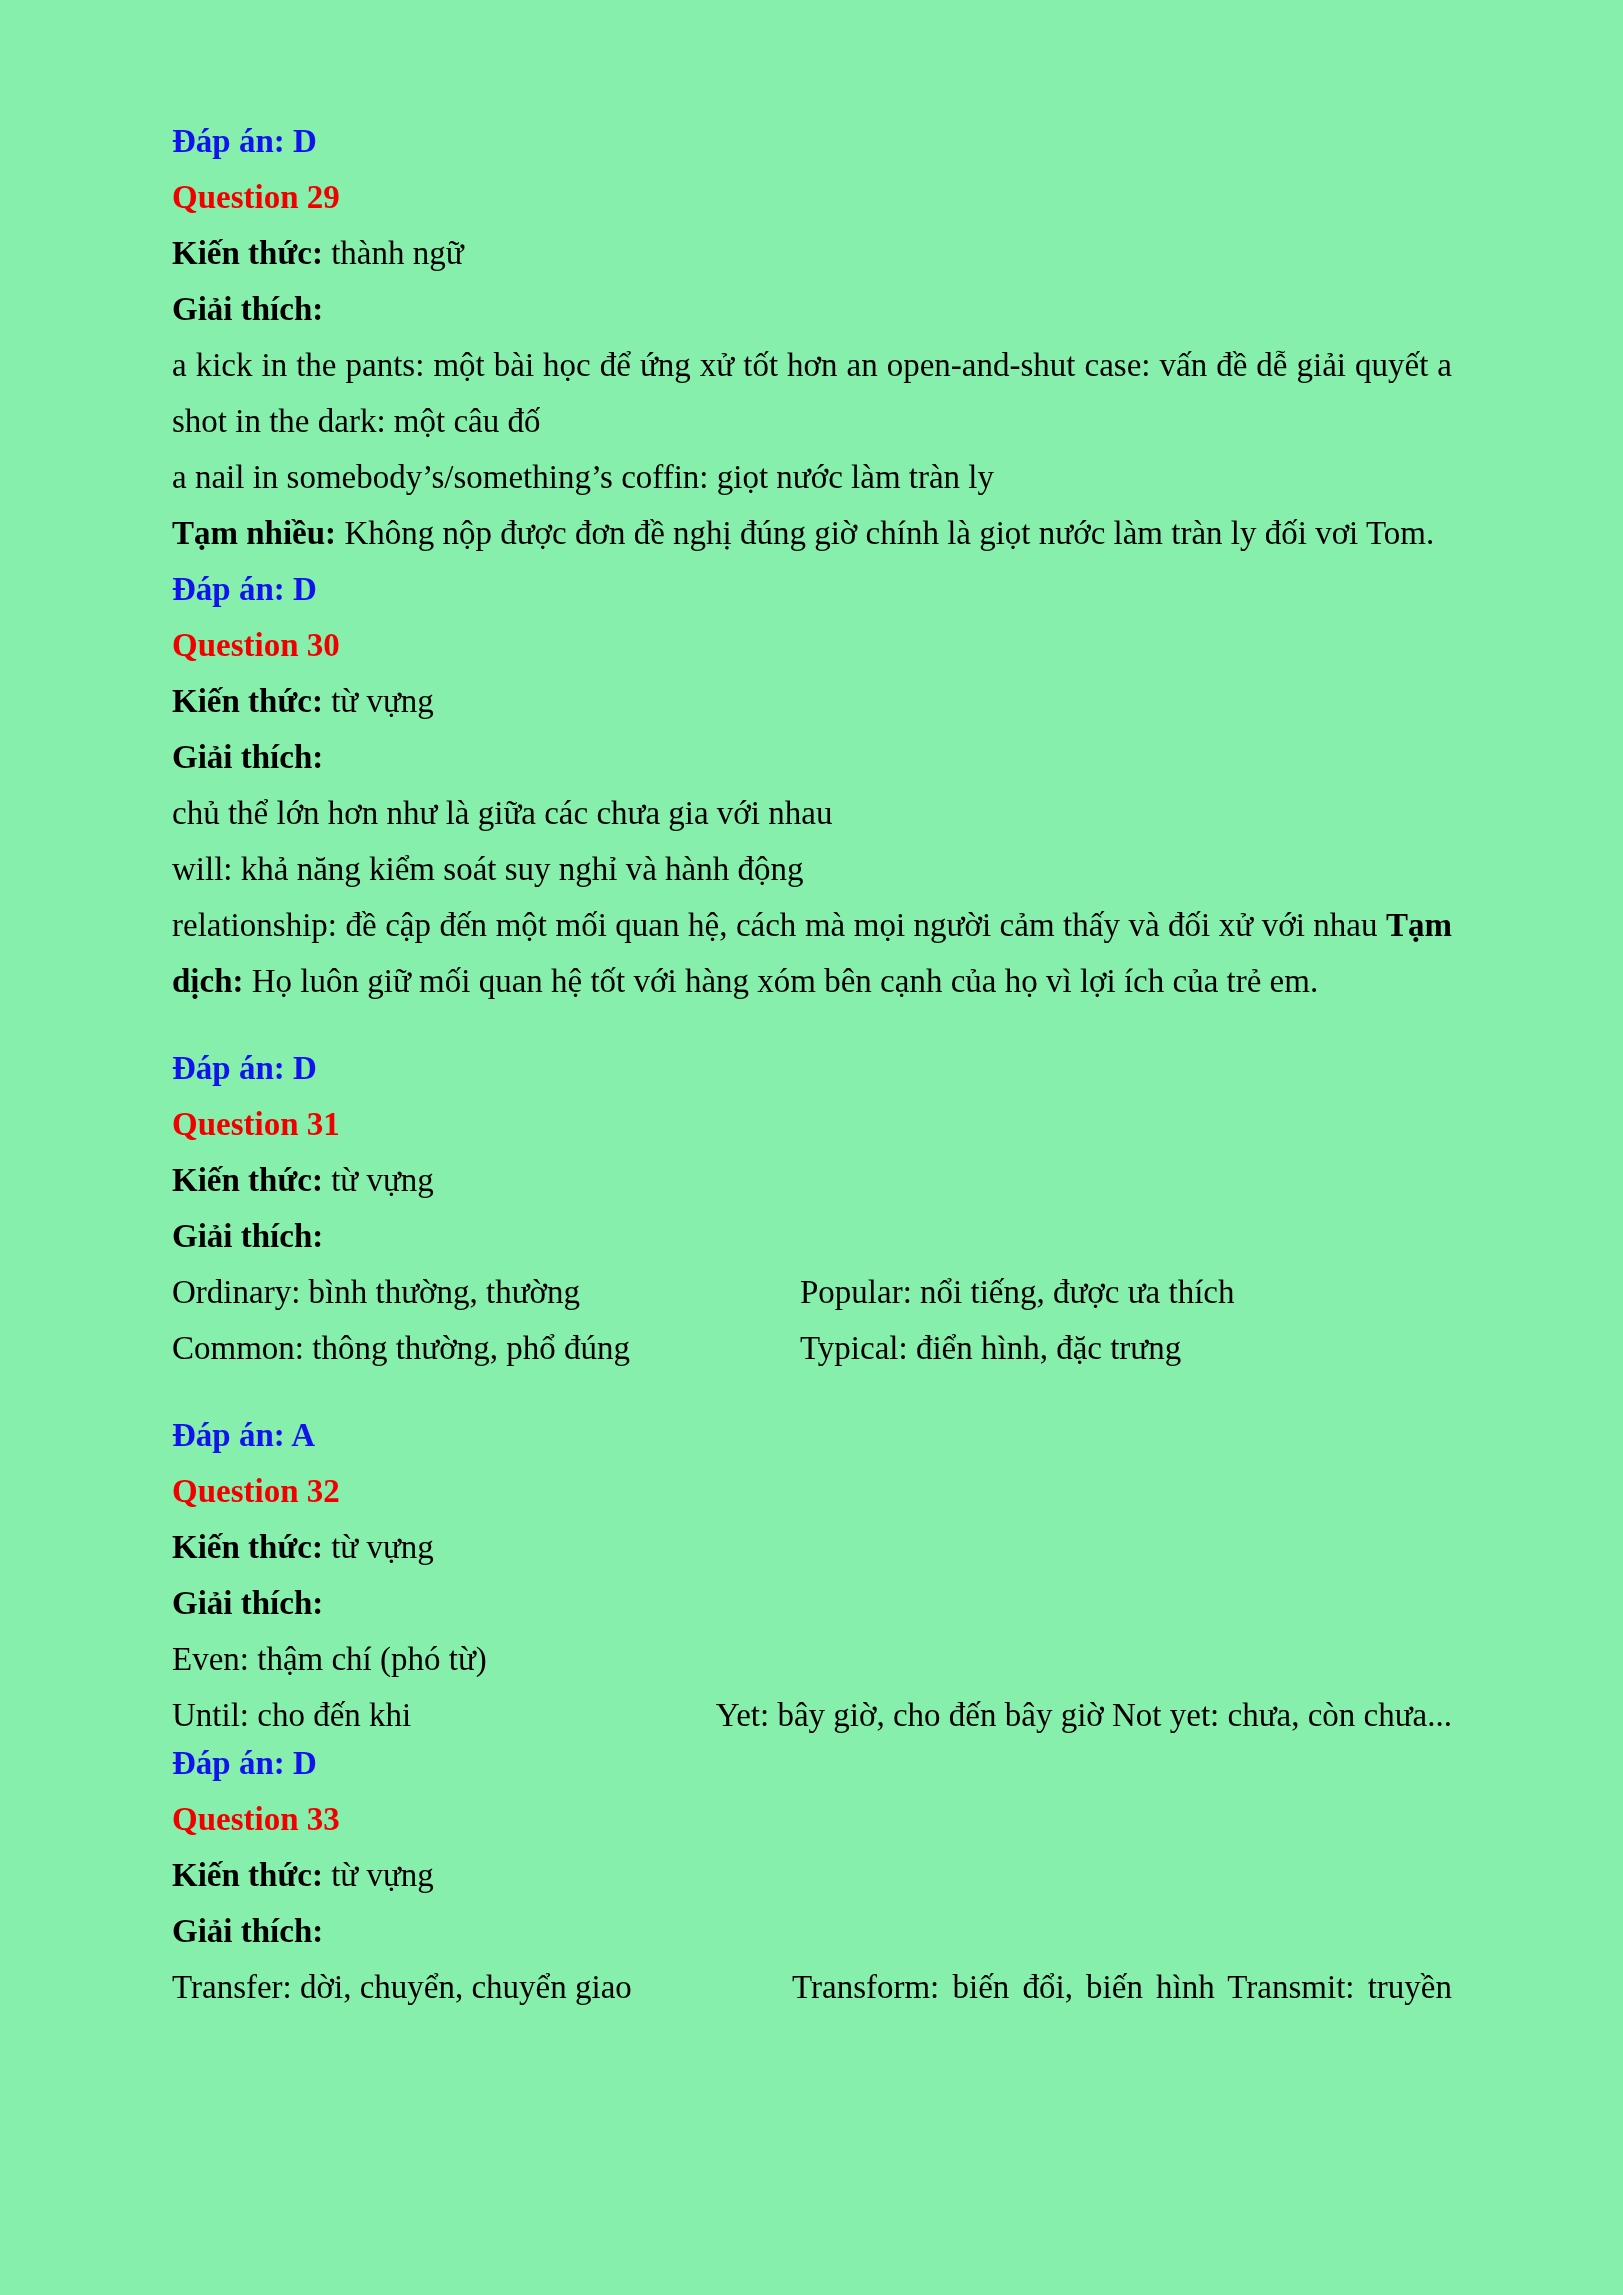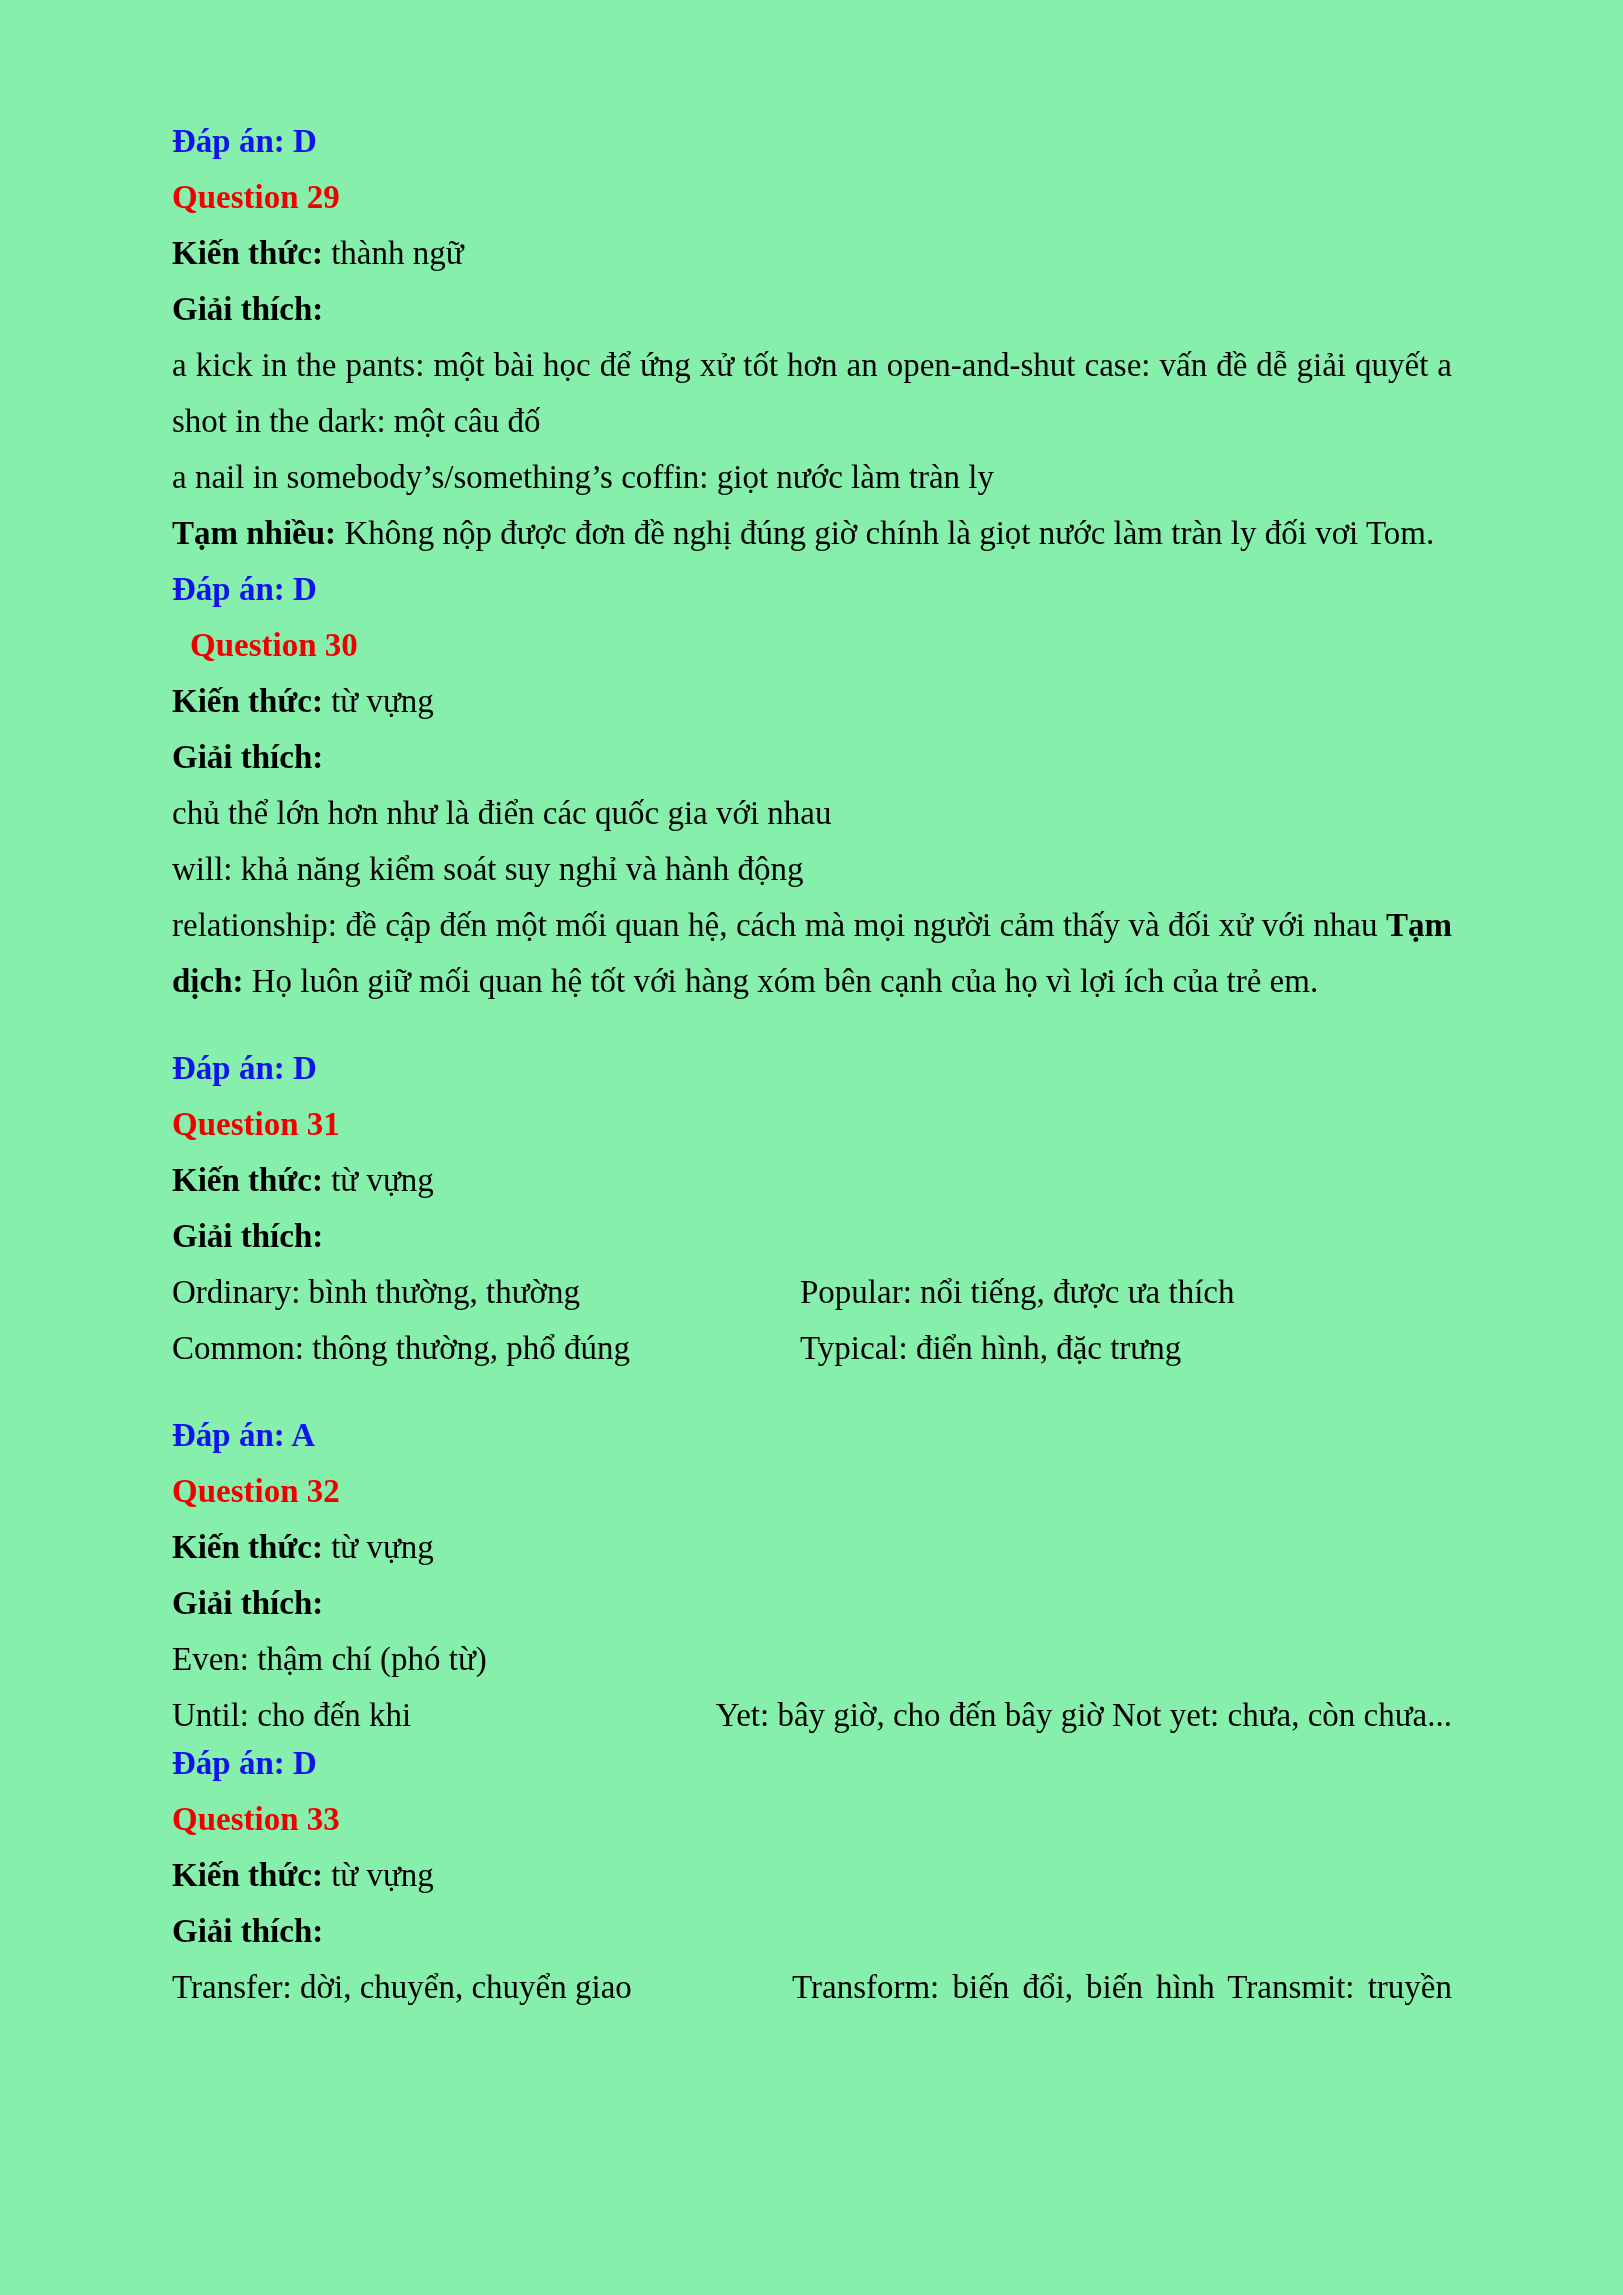--- a/index.html
+++ b/index.html
@@ -51,24 +51,24 @@
   <div class="content">
       <div class="line"><span class="b" style="color: rgb(18, 18, 238);">Đáp án: D</span></div>
       <div class="line"><span class="b" style="color: rgb(242, 0, 0);">Question 29</span></div>
       <div class="line"><span class="b">Kiến thức: </span><span>thành ngữ</span></div>
       <div class="line"><span class="b">Giải thích:</span></div>
       <div class="line justify"><span>a kick in the pants: một bài học để ứng xử tốt hơn an open-and-shut case: vấn đề dễ giải quyết a</span></div>
       <div class="line"><span>shot in the dark: một câu đố</span></div>
       <div class="line"><span>a nail in somebody’s/something’s coffin: giọt nước làm tràn ly</span></div>
       <div class="line"><span class="b">Tạm nhiều: </span><span>Không nộp được đơn đề nghị đúng giờ chính là giọt nước làm tràn ly đối vơi Tom.</span></div>
       <div class="line"><span class="b" style="color: rgb(18, 18, 238);">Đáp án: D</span></div>
-      <div class="line"><span class="b" style="color: rgb(242, 0, 0); margin-left: 18px;">Question 30</span></div>
+      <div class="line"><span class="b" style="color: rgb(242, 0, 0);">Question 30</span></div>
       <div class="line"><span class="b">Kiến thức: </span><span>từ vựng</span></div>
       <div class="line"><span class="b">Giải thích:</span></div>
-      <div class="line"><span>chủ thể lớn hơn như là điển các quốc gia với nhau</span></div>
+      <div class="line"><span>chủ thể lớn hơn như là giữa các chưa gia với nhau</span></div>
       <div class="line"><span>will: khả năng kiểm soát suy nghỉ và hành động</span></div>
       <div class="line justify"><span>relationship: đề cập đến một mối quan hệ, cách mà mọi người cảm thấy và đối xử với nhau </span><span class="b">Tạm</span></div>
       <div class="line"><span class="b">dịch: </span><span>Họ luôn giữ mối quan hệ tốt với hàng xóm bên cạnh của họ vì lợi ích của trẻ em.</span></div>
       <div class="line sp-wide"><span class="b" style="color: rgb(18, 18, 238);">Đáp án: D</span></div>
       <div class="line"><span class="b" style="color: rgb(242, 0, 0);">Question 31</span></div>
       <div class="line"><span class="b">Kiến thức: </span><span>từ vựng</span></div>
       <div class="line"><span class="b">Giải thích:</span></div>
       <div class="line cols">
         <div class="cell" style="width: 628px;"><span>Ordinary: bình thường, thường</span></div>
         <div class="cell cell2"><span>Popular: nổi tiếng, được ưa thích</span></div>

